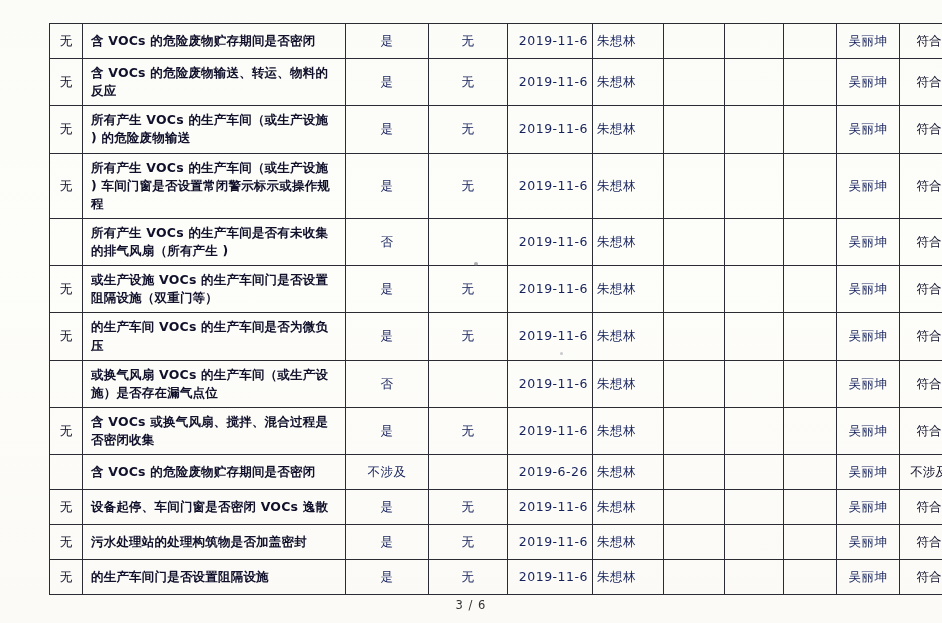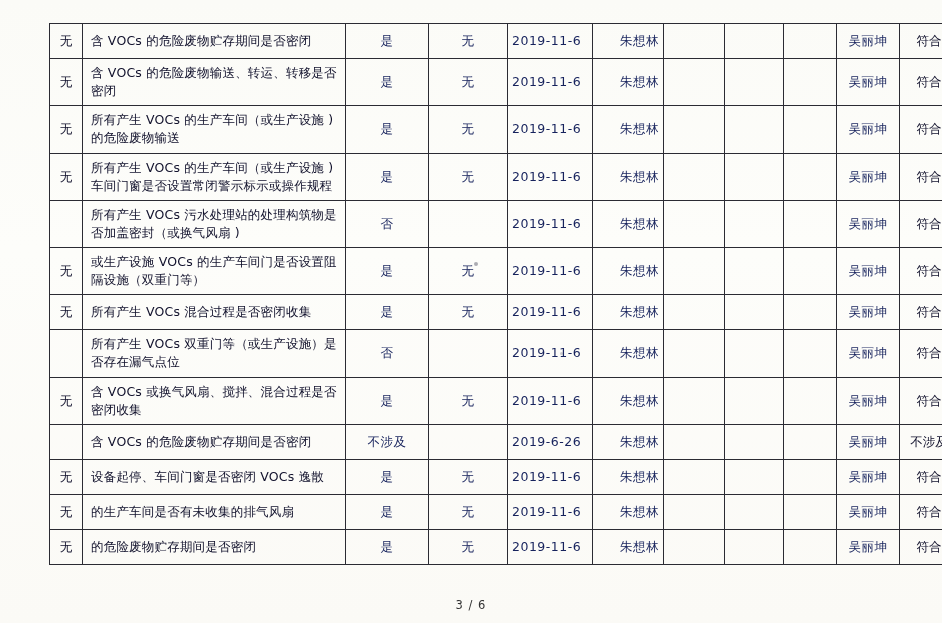--- a/index.html
+++ b/index.html
@@ -56,37 +56,38 @@
     font-family: "DejaVu Sans", sans-serif;
   }
   .c-item {
     width: 262px;
     text-align: left;
   }
   .c-item .txt {
     padding: 5px 7px 5px 8px;
     display: block;
     letter-spacing: 0.2px;
+    font-weight: bold;
   }
   .c-yes {
     width: 82px;
     text-align: center;
   }
   .c-no2 {
     width: 78px;
     text-align: center;
   }
   .c-date {
     width: 84px;
-    text-align: left;
+    text-align: right;
     font-size: 12px;
   }
   .c-person {
     width: 70px;
-    text-align: right;
+    text-align: left;
   }
   .c-blank1 { width: 60px; }
   .c-blank2 { width: 58px; }
   .c-blank3 { width: 52px; }
   .c-checker {
     width: 62px;
     text-align: center;
   }
   .c-result {
     width: 58px;
@@ -167,21 +168,21 @@
           <td class="c-result">
               <span class="cellpad ink-dark">符合</span>
             </td>
         </tr>
 
         <tr class="row-h2">
           <td class="c-no">
               <span class="cellpad ink-dark">无</span>
             </td>
           <td class="c-item">
-              <span class="txt ink-dark">含 VOCs 的危险废物输送、转运、转移是否密闭</span>
+              <span class="txt ink-dark">含 VOCs 的危险废物输送、转运、物料的反应</span>
             </td>
           <td class="c-yes">
               <span class="cellpad hand">是</span>
             </td>
           <td class="c-no2">
               <span class="cellpad hand">无</span>
             </td>
           <td class="c-date">
               <span class="cellpad hand">2019-11-6</span>
             </td>
@@ -275,21 +276,21 @@
           <td class="c-result">
               <span class="cellpad ink-dark">符合</span>
             </td>
         </tr>
 
         <tr class="row-h2">
           <td class="c-no">
               <span class="cellpad ink-dark"></span>
             </td>
           <td class="c-item">
-              <span class="txt ink-dark">所有产生 VOCs 污水处理站的处理构筑物是否加盖密封（或换气风扇 )</span>
+              <span class="txt ink-dark">所有产生 VOCs 的生产车间是否有未收集的排气风扇（所有产生 )</span>
             </td>
           <td class="c-yes">
               <span class="cellpad hand">否</span>
             </td>
           <td class="c-no2">
               <span class="cellpad hand"></span>
             </td>
           <td class="c-date">
               <span class="cellpad hand">2019-11-6</span>
             </td>
@@ -347,21 +348,21 @@
           <td class="c-result">
               <span class="cellpad ink-dark">符合</span>
             </td>
         </tr>
 
         <tr class="row-h1">
           <td class="c-no">
               <span class="cellpad ink-dark">无</span>
             </td>
           <td class="c-item">
-              <span class="txt ink-dark">所有产生 VOCs 混合过程是否密闭收集</span>
+              <span class="txt ink-dark">的生产车间 VOCs 的生产车间是否为微负压</span>
             </td>
           <td class="c-yes">
               <span class="cellpad hand">是</span>
             </td>
           <td class="c-no2">
               <span class="cellpad hand">无</span>
             </td>
           <td class="c-date">
               <span class="cellpad hand">2019-11-6</span>
             </td>
@@ -383,21 +384,21 @@
           <td class="c-result">
               <span class="cellpad ink-dark">符合</span>
             </td>
         </tr>
 
         <tr class="row-h2">
           <td class="c-no">
               <span class="cellpad ink-dark"></span>
             </td>
           <td class="c-item">
-              <span class="txt ink-dark">所有产生 VOCs 双重门等（或生产设施）是否存在漏气点位</span>
+              <span class="txt ink-dark">或换气风扇 VOCs 的生产车间（或生产设施）是否存在漏气点位</span>
             </td>
           <td class="c-yes">
               <span class="cellpad hand">否</span>
             </td>
           <td class="c-no2">
               <span class="cellpad hand"></span>
             </td>
           <td class="c-date">
               <span class="cellpad hand">2019-11-6</span>
             </td>
@@ -527,21 +528,21 @@
           <td class="c-result">
               <span class="cellpad ink-dark">符合</span>
             </td>
         </tr>
 
         <tr class="row-h1">
           <td class="c-no">
               <span class="cellpad ink-dark">无</span>
             </td>
           <td class="c-item">
-              <span class="txt ink-dark">的生产车间是否有未收集的排气风扇</span>
+              <span class="txt ink-dark">污水处理站的处理构筑物是否加盖密封</span>
             </td>
           <td class="c-yes">
               <span class="cellpad hand">是</span>
             </td>
           <td class="c-no2">
               <span class="cellpad hand">无</span>
             </td>
           <td class="c-date">
               <span class="cellpad hand">2019-11-6</span>
             </td>
@@ -563,21 +564,21 @@
           <td class="c-result">
               <span class="cellpad ink-dark">符合</span>
             </td>
         </tr>
 
         <tr class="row-h1">
           <td class="c-no">
               <span class="cellpad ink-dark">无</span>
             </td>
           <td class="c-item">
-              <span class="txt ink-dark">的危险废物贮存期间是否密闭</span>
+              <span class="txt ink-dark">的生产车间门是否设置阻隔设施</span>
             </td>
           <td class="c-yes">
               <span class="cellpad hand">是</span>
             </td>
           <td class="c-no2">
               <span class="cellpad hand">无</span>
             </td>
           <td class="c-date">
               <span class="cellpad hand">2019-11-6</span>
             </td>

